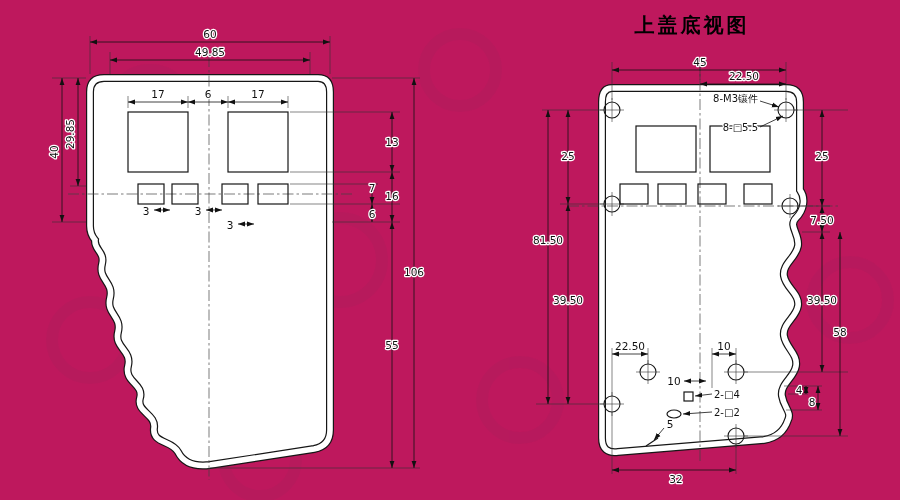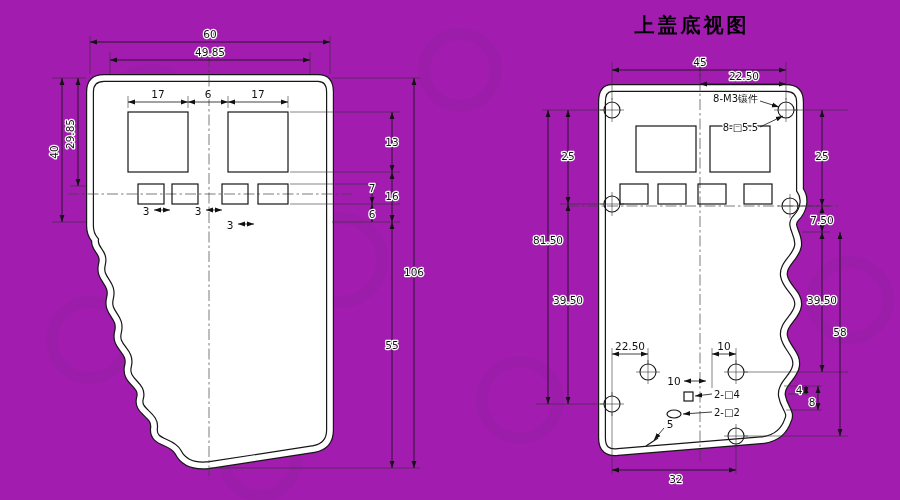--- a/index.html
+++ b/index.html
@@ -1,16 +1,16 @@
 <!DOCTYPE html>
 <html><head>
 <meta charset="utf-8">
 <style>
   html,body { margin:0; padding:0; background:#fff; }
-  #stage { width:900px; height:500px; position:relative; background:#a21caf; overflow:hidden; }
+  #stage { width:900px; height:500px; position:relative; background:#be185d; overflow:hidden; }
   svg { display:block; }
   .t { font-family:"DejaVu Sans", sans-serif; font-size:10.5px; fill:#111;
        stroke:#fff; stroke-width:2.5px; paint-order:stroke; stroke-linejoin:round; }
   .tsm { font-size:10px; }
   .title-t { font-family:"DejaVu Sans", sans-serif; font-size:20px; font-weight:bold; fill:#000;
              letter-spacing:3px; }
   .dim { stroke:#111; stroke-width:0.8; fill:none; }
   .ext { stroke:#333; stroke-width:0.6; fill:none; }
   .cl  { stroke:#444; stroke-width:0.7; fill:none; stroke-dasharray:11 3 2.5 3; }
   .feat{ fill:none; stroke:#161616; stroke-width:1.2; }

